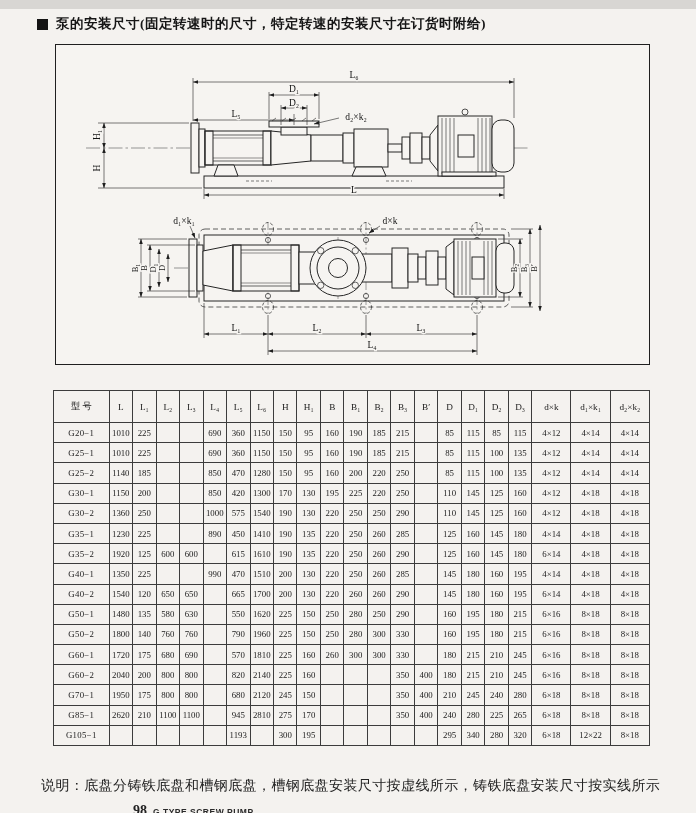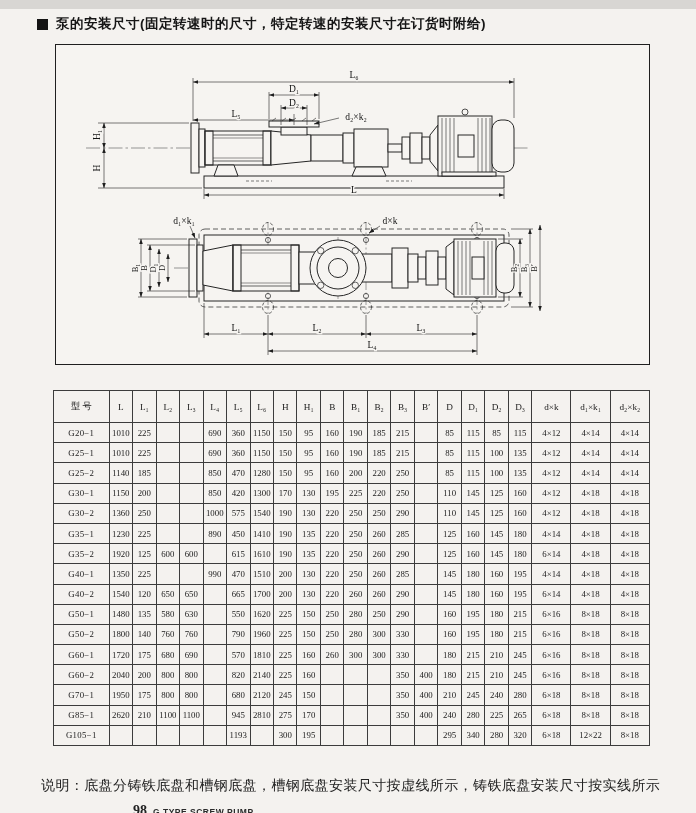--- a/index.html
+++ b/index.html
@@ -5,21 +5,21 @@
   html,body{margin:0;padding:0;}
   body{
     width:696px;height:813px;position:relative;overflow:hidden;
     background:#f4f2ef;
     font-family:"Liberation Serif", serif;
     color:#1c1c1c;
   }
   .scan-strip-top{position:absolute;left:0;top:0;width:696px;height:9px;background:#d8d6d3;}
   .title-row{
     position:absolute;left:37px;top:15px;display:flex;align-items:center;gap:8px;
-    font-family:Liberation Sans, sans-serif;font-weight:bold;font-size:13.5px;color:#161616;
+    font-family:Liberation Serif, serif;font-weight:bold;font-size:13.5px;color:#161616;
     letter-spacing:0.5px;white-space:nowrap;
   }
   .title-square{width:11px;height:11px;background:#141414;flex:0 0 auto;}
   .drawing-panel{
     position:absolute;left:55px;top:44px;width:595px;height:321px;
     border:1.8px solid #1f1f1f;background:#f6f4f1;box-sizing:border-box;
   }
   .drawing-panel svg{display:block;}
   svg text{font-family:"Liberation Serif", serif;fill:#141414;}
   .dimtext{paint-order:stroke;stroke:#f6f4f1;stroke-width:2.5px;}

